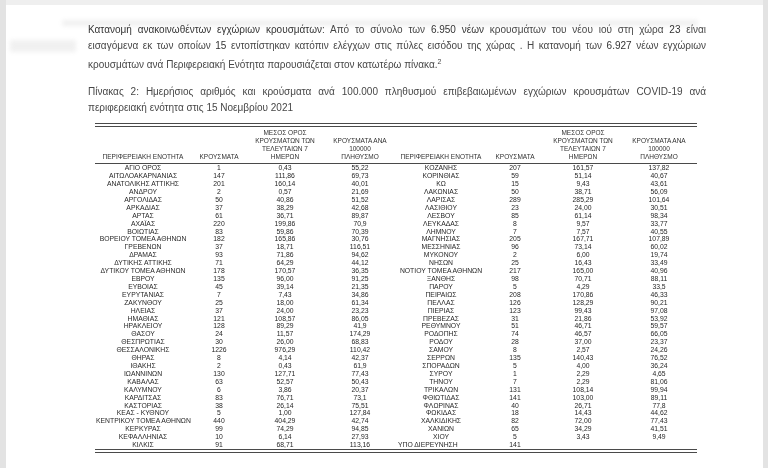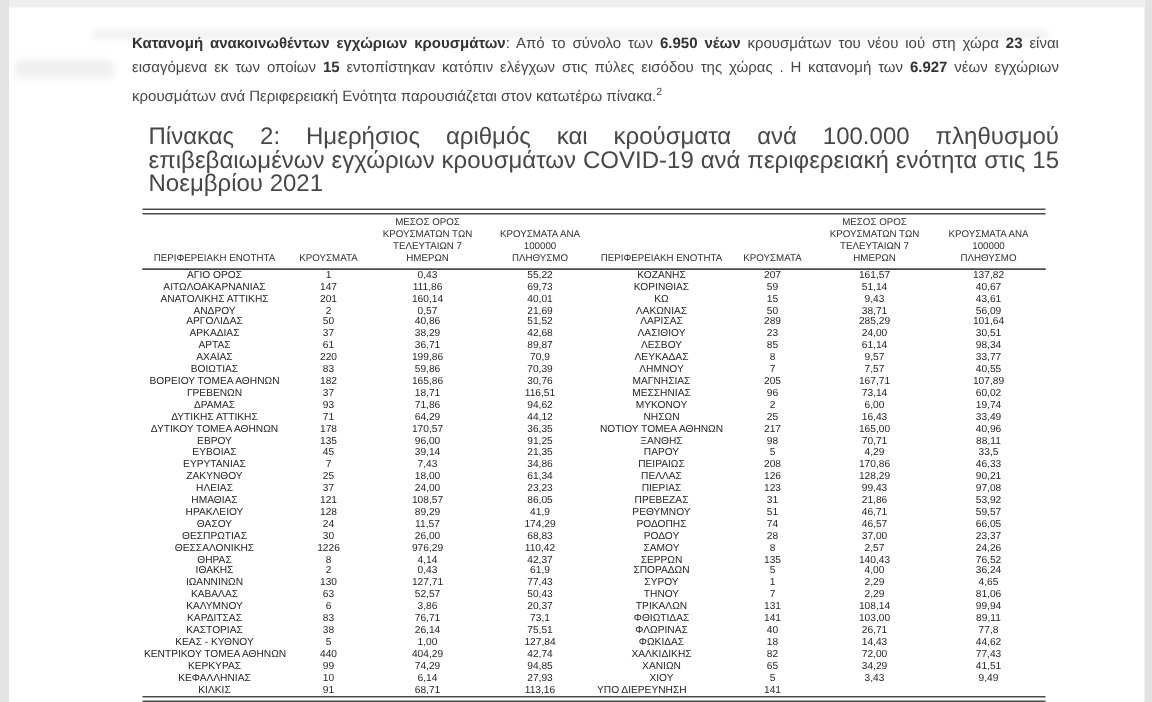--- a/index.html
+++ b/index.html
@@ -9,23 +9,23 @@
   .edge{position:absolute;top:0;bottom:0;background:#e3e3e3;}
   .edge-left{left:0;width:6px;}
   .edge-right{right:0;width:5px;}
   .edge-top{position:absolute;top:0;left:6px;right:5px;height:5px;background:#efefef;}
   .ghost{position:absolute;background:#8a8a8a;opacity:.12;filter:blur(2px);border-radius:2px;}
   .ghost1{left:62px;top:20px;width:636px;height:6px;}
   .ghost2{left:10px;top:40px;width:66px;height:12px;}
 
   .content{position:absolute;left:88px;top:22px;width:618px;}
   .intro{margin:0;font-size:10px;line-height:16px;text-align:justify;color:#474747;}
-  .intro b{font-weight:bold;color:#333333;}
+  .intro b{font-weight:normal;color:#333333;}
   .intro sup{font-size:7px;color:#474747;}
-  .caption{margin:11px 0 0 11px;font-size:16px;line-height:15.5px;text-align:justify;color:#474747;}
+  .caption{margin:11px 0 0 0;font-size:10px;line-height:15.5px;text-align:justify;color:#474747;}
 
   .table-outer{margin:8px 0 0 7px;width:602px;
                border-top:1px solid #4a4a4a;border-bottom:1px solid #4a4a4a;}
   .table-inner{margin:2px 0;border-top:1px solid #4a4a4a;border-bottom:1px solid #4a4a4a;}
   table{width:100%;border-collapse:collapse;table-layout:fixed;color:#262626;}
   th{font-weight:normal;text-align:center;vertical-align:bottom;
      padding:2px 1px;line-height:8px;font-size:6.5px;white-space:pre-line;
      border-bottom:1px solid #4a4a4a;color:#303030;}
   td{text-align:center;padding:0 1px;font-size:6.8px;line-height:7.9px;height:7.9px;
      overflow:hidden;white-space:nowrap;}

